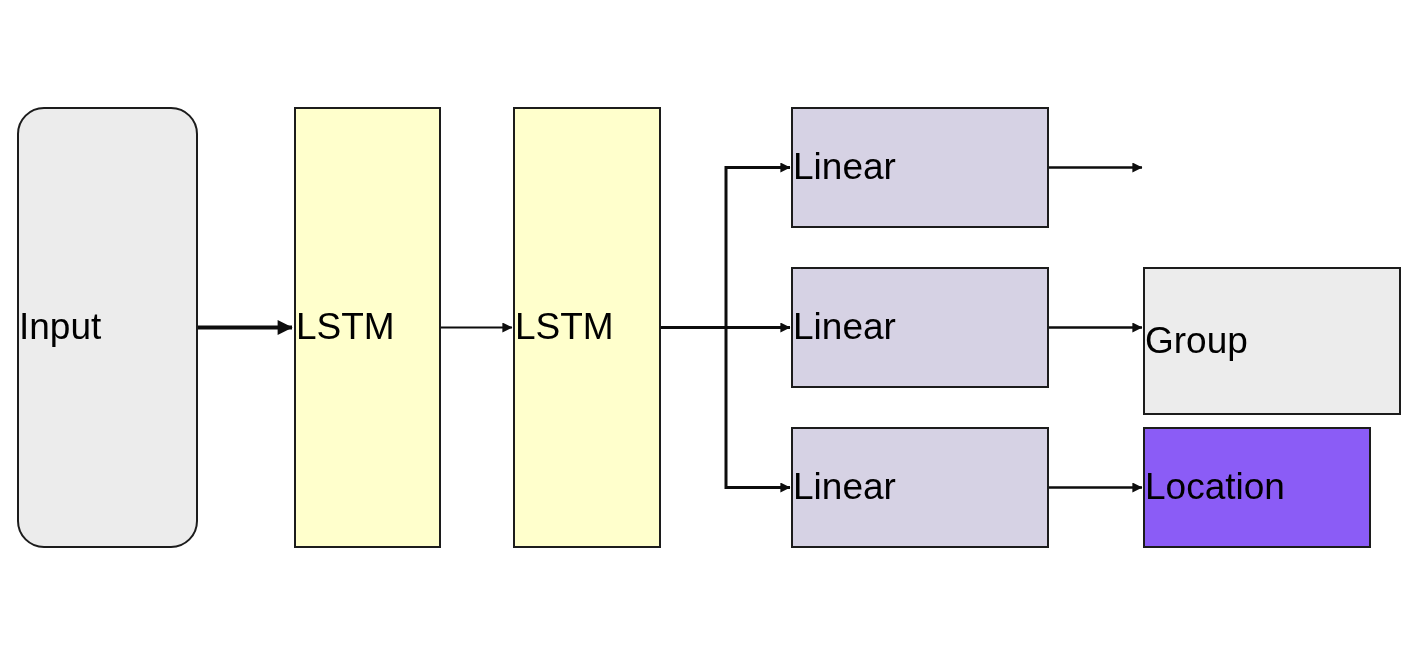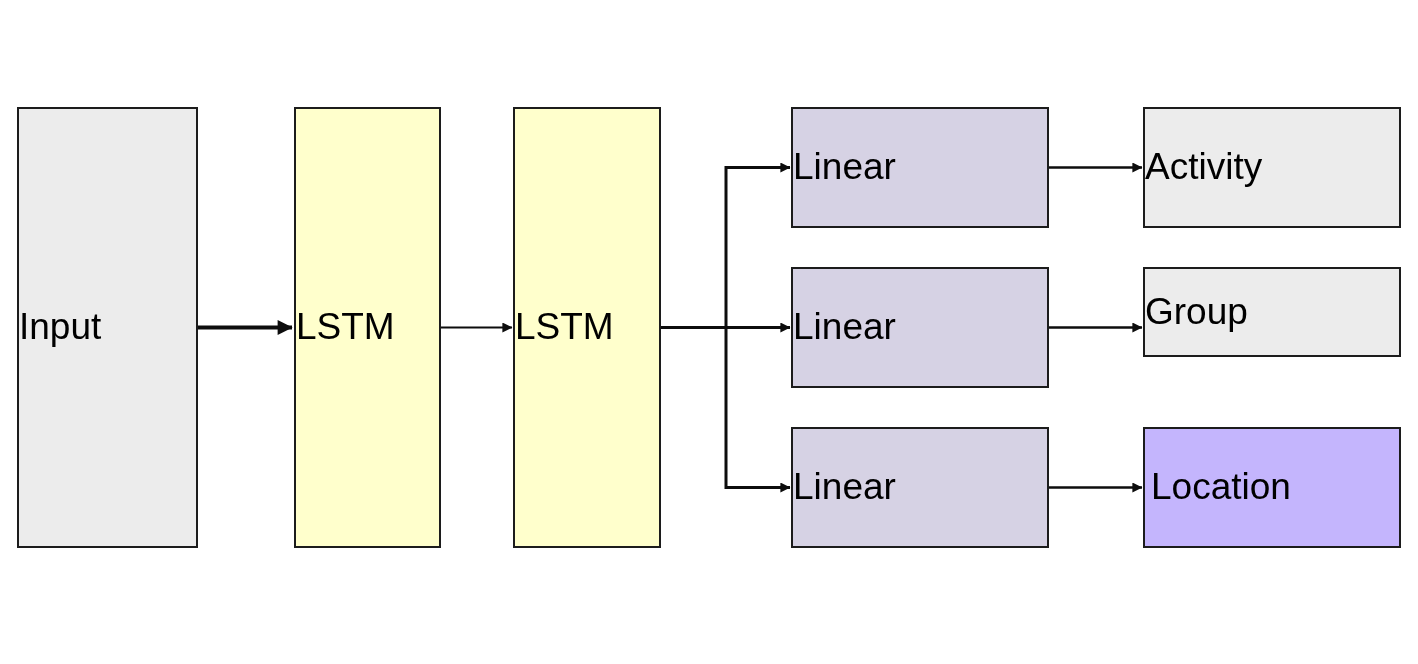--- a/index.html
+++ b/index.html
@@ -60,21 +60,21 @@
 
     <polyline points="726,327.5 726,167.5 790,167.5" fill="none" stroke="#0d0d0d" stroke-width="3" stroke-linejoin="miter" marker-end="url(#head-small)"></polyline>
 
     <polyline points="726,327.5 726,487.5 790,487.5" fill="none" stroke="#0d0d0d" stroke-width="3" stroke-linejoin="miter" marker-end="url(#head-small)"></polyline>
 
     <line x1="1049" y1="167.5" x2="1142" y2="167.5" stroke="#0d0d0d" stroke-width="2.5" marker-end="url(#head-small)"></line>
     <line x1="1049" y1="327.5" x2="1142" y2="327.5" stroke="#0d0d0d" stroke-width="2.5" marker-end="url(#head-small)"></line>
     <line x1="1049" y1="487.5" x2="1142" y2="487.5" stroke="#0d0d0d" stroke-width="2.5" marker-end="url(#head-small)"></line>
   </svg>
 
-  <div class="node" style="left: 17px; top: 107px; width: 181px; height: 441px; background-color: rgb(236, 236, 236);">
+  <div class="node" style="left: 17px; top: 107px; width: 181px; height: 441px; background-color: rgb(236, 236, 236); border-radius: 27px;">
     <span class="label">Input</span>
   </div>
 
   <div class="node" style="left: 294px; top: 107px; width: 147px; height: 441px; background-color: rgb(255, 255, 204);">
     <span class="label">LSTM</span>
   </div>
 
   <div class="node" style="left: 513px; top: 107px; width: 148px; height: 441px; background-color: rgb(255, 255, 204);">
     <span class="label">LSTM</span>
   </div>
@@ -82,23 +82,20 @@
   <div class="node" style="left: 791px; top: 107px; width: 258px; height: 121px; background-color: rgb(214, 210, 228);">
     <span class="label">Linear</span>
   </div>
   <div class="node" style="left: 791px; top: 267px; width: 258px; height: 121px; background-color: rgb(214, 210, 228);">
     <span class="label">Linear</span>
   </div>
   <div class="node" style="left: 791px; top: 427px; width: 258px; height: 121px; background-color: rgb(214, 210, 228);">
     <span class="label">Linear</span>
   </div>
 
-  <div class="node" style="left: 1143px; top: 107px; width: 258px; height: 121px; background-color: rgb(236, 236, 236);">
-    <span class="label">Activity</span>
-  </div>
-  <div class="node" style="left: 1143px; top: 267px; width: 258px; height: 90px; background-color: rgb(236, 236, 236);">
+  <div class="node" style="left: 1143px; top: 267px; width: 258px; height: 148px; background-color: rgb(236, 236, 236);">
     <span class="label">Group</span>
   </div>
-  <div class="node" style="left: 1143px; top: 427px; width: 258px; height: 121px; background-color: #c4b5fd; padding-left: 6px;">
+  <div class="node" style="left: 1143px; top: 427px; width: 228px; height: 121px; background-color: #8b5cf6;">
     <span class="label">Location</span>
   </div>
 
 </div>
 
 </body></html>

